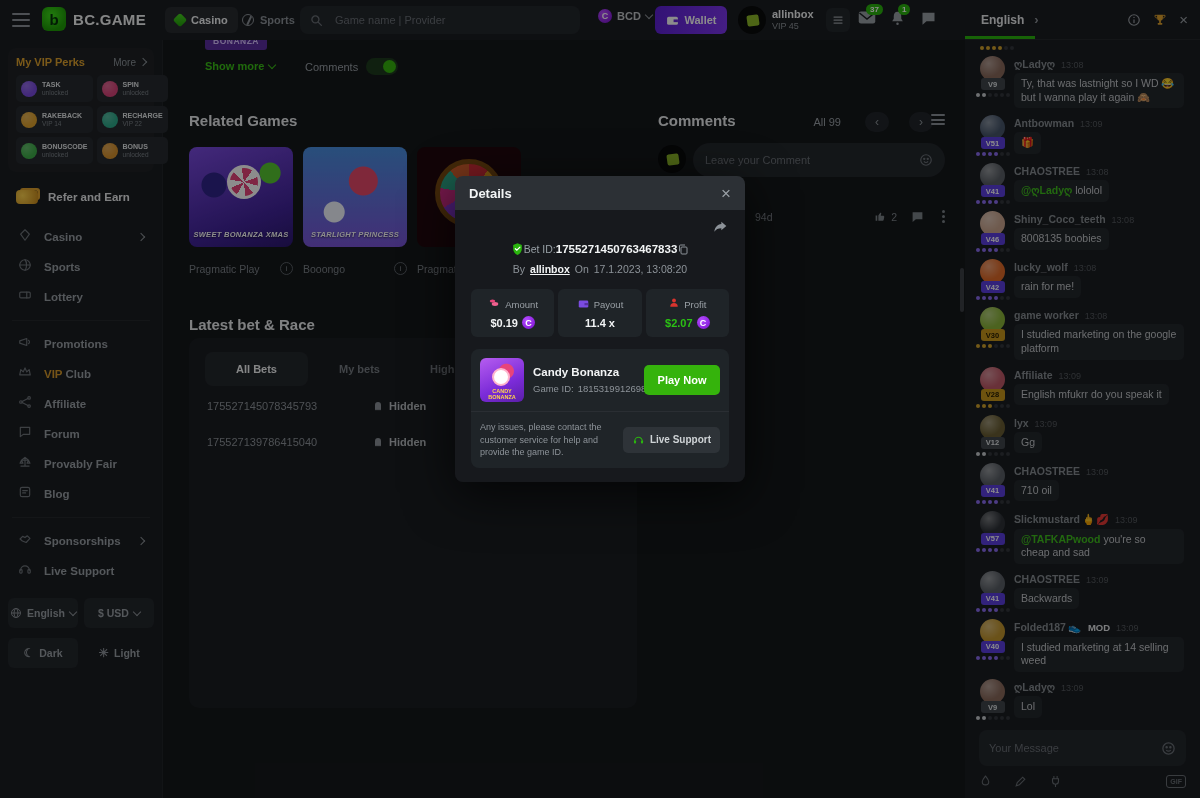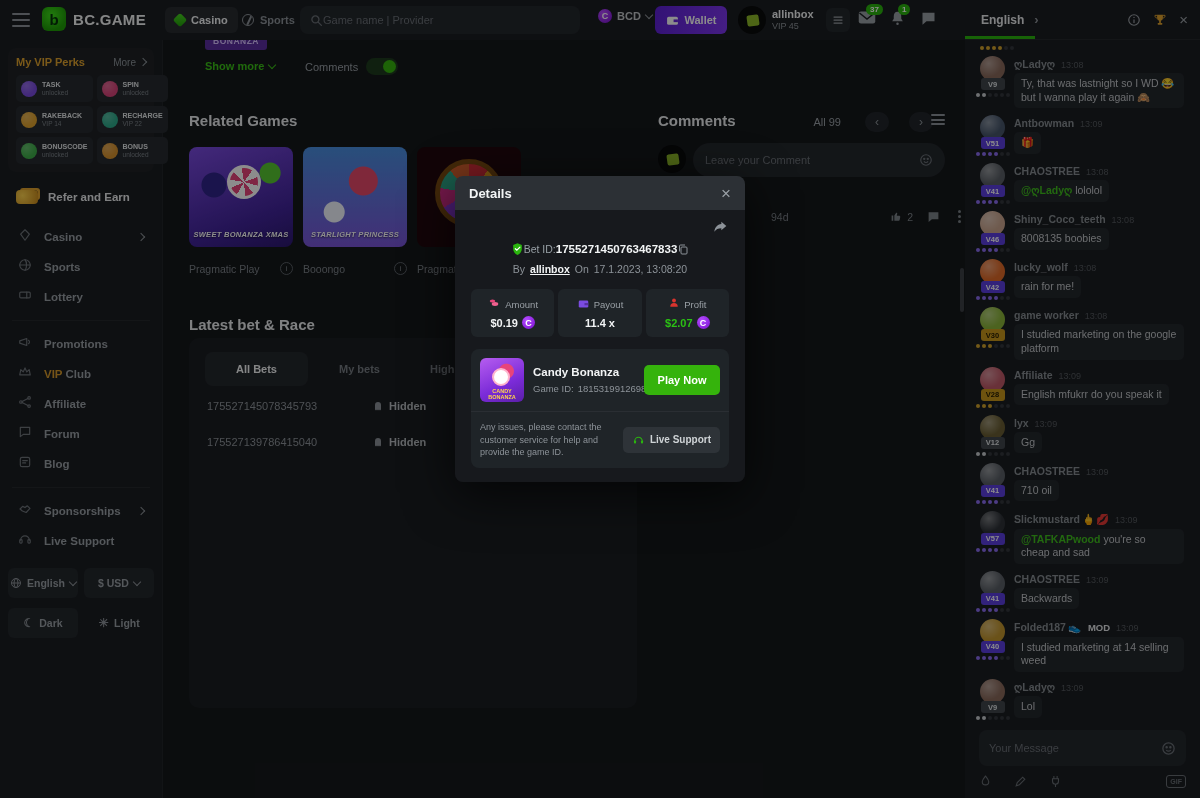--- a/index.html
+++ b/index.html
@@ -12,21 +12,21 @@
   .burger span { display:block; height:2px; background:#8d9399; border-radius:1px; }
   .logo { position:absolute; left:42px; top:7px; display:flex; align-items:center; gap:7px; }
   .logo-mark { width:24px; height:24px; border-radius:6px; background:radial-gradient(circle at 40% 35%, #3fe01a, #1f9e07 70%); display:flex; align-items:center; justify-content:center; color:#05320a; font-weight:bold; font-size:15px; }
   .logo-text { color:#f2f4f5; font-weight:bold; font-size:15px; letter-spacing:.3px; }
   .navtab { position:absolute; top:7px; height:26px; display:flex; align-items:center; gap:6px; padding:0 10px; border-radius:6px; font-size:11px; font-weight:bold; cursor:pointer; }
   .navtab.active { background:#282c31; color:#f2f4f5; }
   .navtab.idle { color:#8d9399; }
   .diamond { width:10px; height:10px; background:linear-gradient(135deg,#49d422,#1f9e07); transform:rotate(45deg); border-radius:2px; }
   .ballic { width:12px; height:12px; border:1.5px solid #8d9399; border-radius:50%; position:relative; overflow:hidden; }
   .ballic:before { content:""; position:absolute; left:5px; top:-2px; width:1.5px; height:16px; background:#8d9399; transform:rotate(25deg); }
-  .search { position:absolute; left:300px; top:6px; width:280px; height:28px; background:#24282d; border-radius:8px; display:flex; align-items:center; padding:0 10px; gap:0; }
+  .search { position:absolute; left:300px; top:6px; width:280px; height:28px; background:#24282d; border-radius:8px; display:flex; align-items:center; padding:0 10px; gap:12px; }
   .search input { flex:1; background:transparent; border:none; outline:none; color:#c3c7ca; font-size:11px; }
   .search input::placeholder { color:#6b7177; }
   .cursel { position:absolute; left:598px; top:9px; display:flex; align-items:center; gap:5px; cursor:pointer; }
   .coin { display:inline-flex; width:14px; height:14px; border-radius:50%; background:radial-gradient(circle at 35% 30%, #b44bff, #7a0fd0); color:#fff; font-size:9px; font-weight:bold; align-items:center; justify-content:center; }
   .cursel .cur { color:#c3c7ca; font-size:11px; font-weight:bold; }
   .chev { width:6px; height:6px; border-right:1.5px solid #8d9399; border-bottom:1.5px solid #8d9399; transform:rotate(45deg); margin-top:-3px; }
   .chev.r { transform:rotate(-45deg); margin-top:0; }
   .walletbtn { position:absolute; left:655px; top:6px; width:72px; height:28px; border-radius:6px; background:linear-gradient(100deg,#5e21d6,#7e36ef); color:#fff; font-size:11px; font-weight:bold; display:flex; align-items:center; justify-content:center; gap:6px; cursor:pointer; }
   .avatar { width:28px; height:28px; border-radius:50%; background:#0a0b0c; position:relative; overflow:hidden; }
   .avatar:after { content:""; position:absolute; left:9px; top:9px; width:12px; height:11px; background:#8db829; border-radius:2px; transform:rotate(-8deg); }
@@ -89,21 +89,21 @@
   .providers { position:absolute; left:26px; top:222px; display:flex; gap:10px; }
   .prov { width:104px; display:flex; align-items:center; justify-content:space-between; color:#7d8389; font-size:10.5px; }
   .info-i { width:13px; height:13px; border:1px solid #5a6066; border-radius:50%; color:#7d8389; font-size:8px; display:flex; align-items:center; justify-content:center; cursor:pointer; flex:none; }
   .com-head { position:absolute; left:495px; top:72px; color:#e8eaec; font-size:15px; font-weight:bold; }
   .com-list-ic { position:absolute; left:768px; top:74px; width:14px; height:11px; display:flex; flex-direction:column; justify-content:space-between; cursor:pointer; }
   .com-list-ic span { height:2px; background:#8d9399; border-radius:1px; }
   .com-av { position:absolute; left:495px; top:105px; }
   .com-input { position:absolute; left:530px; top:103px; width:252px; height:34px; background:#24282d; border-radius:17px; display:flex; align-items:center; padding:0 12px; gap:8px; }
   .com-input input { flex:1; background:transparent; border:none; outline:none; color:#c3c7ca; font-size:11px; }
   .com-input input::placeholder { color:#6b7177; }
-  .com-meta { position:absolute; left:592px; top:168px; width:192px; display:flex; align-items:center; color:#7d8389; font-size:10.5px;margin-left:16px; }
+  .com-meta { position:absolute; left:592px; top:168px; width:192px; display:flex; align-items:center; color:#7d8389; font-size:10.5px; }
   .com-meta .spacer { flex:1; }
   .kebab { display:inline-flex; flex-direction:column; gap:2px; cursor:pointer; padding:2px; }
   .kebab i { width:3px; height:3px; border-radius:50%; background:#7d8389; }
   .bets-title { position:absolute; left:26px; top:276px; color:#e8eaec; font-size:15px; font-weight:bold; }
   .bets-panel { position:absolute; left:26px; top:298px; width:448px; height:370px; background:#1b1e22; border-radius:10px; padding:14px 16px; }
   .bt-tabs { display:flex; }
   .bt-tab { width:103px; height:34px; display:flex; align-items:center; justify-content:center; font-size:11px; font-weight:bold; color:#777d83; border-radius:8px; cursor:pointer; }
   .bt-tab.active { background:#24282d; color:#f2f4f5; }
   .bt-hrow, .bt-row { display:grid; grid-template-columns:165px 140px 1fr; align-items:center; height:32px; padding:0 2px; }
   .bt-hrow { color:#6f757b; font-size:10.5px; margin-top:8px; }
@@ -357,20 +357,26 @@
           <span class="lbl">Affiliate</span>
         </div>
         <div class="sitem">
           <span><svg viewBox="0 0 24 24" width="14" height="14" fill="none" stroke="currentColor" stroke-width="2" stroke-linecap="round" stroke-linejoin="round">
               <path d="M4 4h16v12H9l-5 4z"></path>
             </svg></span>
           <span class="lbl">Forum</span>
         </div>
         <div class="sitem">
           <span><svg viewBox="0 0 24 24" width="14" height="14" fill="none" stroke="currentColor" stroke-width="2" stroke-linecap="round" stroke-linejoin="round">
+              <path d="M12 4v15M5 19h14M12 4L6 9h12zM6 9l-2.5 5h5zM18 9l-2.5 5h5z"></path>
+            </svg></span>
+          <span class="lbl">Provably Fair</span>
+        </div>
+        <div class="sitem">
+          <span><svg viewBox="0 0 24 24" width="14" height="14" fill="none" stroke="currentColor" stroke-width="2" stroke-linecap="round" stroke-linejoin="round">
               <rect x="4" y="4" width="16" height="16" rx="3"></rect>
               <path d="M8 9.5h8M8 13.5h5"></path>
             </svg></span>
           <span class="lbl">Blog</span>
         </div>
       </div>
     <div class="sdiv"></div>
     <div class="smenu" id="menu3">
         <div class="sitem">
           <span><svg viewBox="0 0 24 24" width="14" height="14" fill="none" stroke="currentColor" stroke-width="2" stroke-linecap="round" stroke-linejoin="round">

